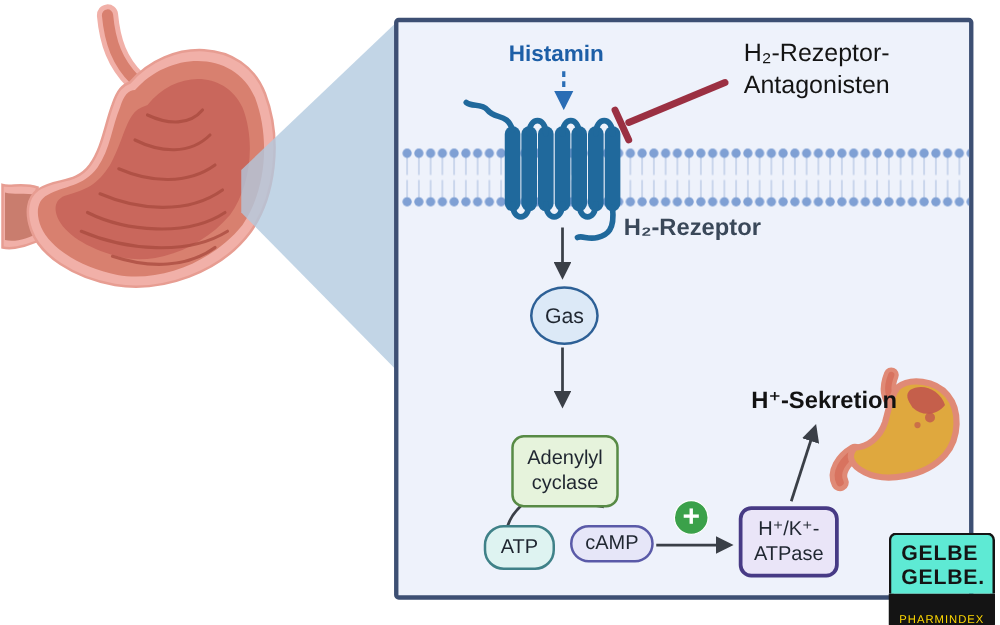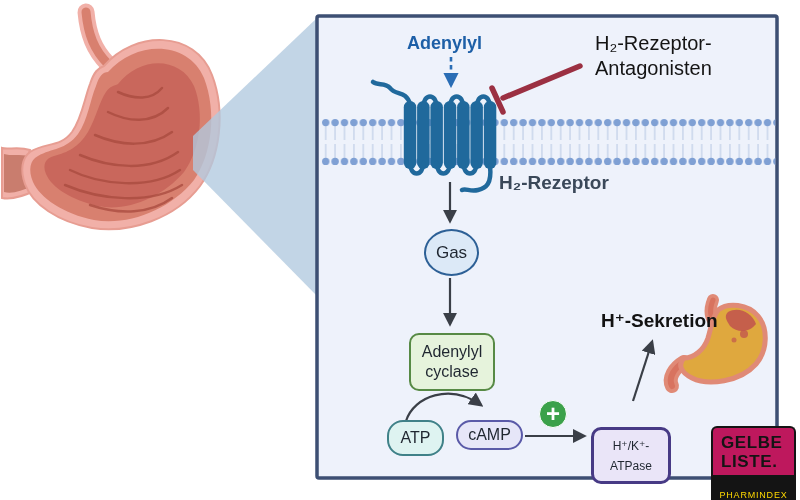--- a/index.html
+++ b/index.html
@@ -10,33 +10,33 @@
   .canvas svg{position:absolute;left:0;top:0;}
   .lbl{position:absolute;white-space:pre-line;}
   .lbl-histamin{left:407px;top:33px;font-size:18px;font-weight:bold;color:#1d5fa7;}
   .lbl-antagonist{left:595px;top:31px;font-size:20px;font-weight:normal;color:#141414;line-height:25px;}
   .lbl-receptor{left:499px;top:172px;font-size:19px;font-weight:bold;color:#3a4859;}
   .lbl-sekretion{left:601px;top:309px;font-size:19px;font-weight:bold;color:#121212;}
   .node{position:absolute;display:flex;align-items:center;justify-content:center;
         text-align:center;color:#1f2630;box-sizing:border-box;}
   .node-gas{left:424px;top:229px;width:55px;height:47px;border:2.5px solid #2d6096;
             border-radius:50%;background:#dce9f7;font-size:17px;text-align:right;}
-  .node-ac{left:409px;top:333px;width:86px;height:58px;border:2.5px solid #578a45;
+  .node-ac{left:409px;top:348px;width:86px;height:58px;border:2.5px solid #578a45;
            border-radius:10px;background:#e6f3dc;font-size:16px;line-height:20px;}
   .node-atp{left:387px;top:420px;width:57px;height:36px;border:2.5px solid #3f8188;
             border-radius:16px;background:#def3f1;font-size:16px;}
   .node-camp{left:456px;top:420px;width:67px;height:30px;border:2.5px solid #5a5aa8;
              border-radius:16px;background:#e6e6f8;font-size:16px;}
-  .node-atpase{left:591px;top:427px;width:80px;height:57px;border:3px solid #473a85;
-               border-radius:10px;background:#eae5f8;font-size:12px;line-height:20px;}
+  .node-atpase{left:591px;top:405px;width:80px;height:57px;border:3px solid #473a85;
+               border-radius:10px;background:#eae5f8;font-size:16px;line-height:20px;}
   .node-plus{left:539px;top:400px;width:28px;height:28px;border-radius:50%;
              background:#3ba14a;color:#ffffff;font-size:24px;font-weight:bold;line-height:26px;
              border:1.5px solid #ffffff;}
   .logo{position:absolute;left:711px;top:426px;width:85px;}
-  .logo-yellow{background:#be185d;border:2px solid #141414;border-bottom:none;
+  .logo-yellow{background:#5eead4;border:2px solid #141414;border-bottom:none;
                border-radius:6px 6px 0 0;padding:5px 0 4px 8px;
                font-size:17px;font-weight:bold;letter-spacing:0.6px;color:#141414;line-height:19px;}
   .logo-black{background:#141414;border-radius:0 0 5px 5px;color:#ffd900;
               font-size:9px;letter-spacing:0.8px;text-align:center;padding:15px 0 4px 0;}
 </style>
 </head>
 <body>
 
 <div class="canvas">
 
@@ -131,36 +131,36 @@
       <path d="M 713 300 C 709 310 710 318 716 324" stroke="#d8735f" stroke-width="5" fill="none" stroke-linecap="round"></path>
       <path d="M 718 310 C 728 302 748 304 758 316 C 768 328 768 350 756 364
                C 740 382 708 386 692 378 C 680 372 678 364 684 358
                C 694 358 704 350 708 338 C 711 328 712 318 718 310 Z" fill="#dfa83e" stroke="#e08a76" stroke-width="5"></path>
       <path d="M 728 312 C 738 306 752 312 756 324 C 750 332 738 334 730 326 C 726 320 724 316 728 312 Z" fill="#c2574d" opacity="0.9"></path>
       <circle cx="744" cy="334" r="4" fill="#c2574d" opacity="0.8"></circle>
       <circle cx="734" cy="340" r="2.5" fill="#c2574d" opacity="0.7"></circle>
     </g>
   </svg>
 
-  <div class="lbl lbl-histamin">Adenylyl</div>
+  <div class="lbl lbl-histamin">Histamin</div>
   <div class="lbl lbl-antagonist">H₂-Rezeptor-
 Antagonisten</div>
   <div class="lbl lbl-sekretion">H⁺-Sekretion</div>
   <div class="lbl lbl-receptor">H₂-Rezeptor</div>
 
   <div class="node node-gas">Gas</div>
   <div class="node node-ac">Adenylyl
 cyclase</div>
   <div class="node node-atp">ATP</div>
   <div class="node node-camp">cAMP</div>
   <div class="node node-plus">+</div>
   <div class="node node-atpase">H⁺/K⁺-
 ATPase</div>
 
   <div class="logo">
     <div class="logo-yellow">
       <div>GELBE</div>
-      <div>LISTE.</div>
+      <div>GELBE.</div>
     </div>
     <div class="logo-black">PHARMINDEX</div>
   </div>
 
 </div>
 
 </body></html>

